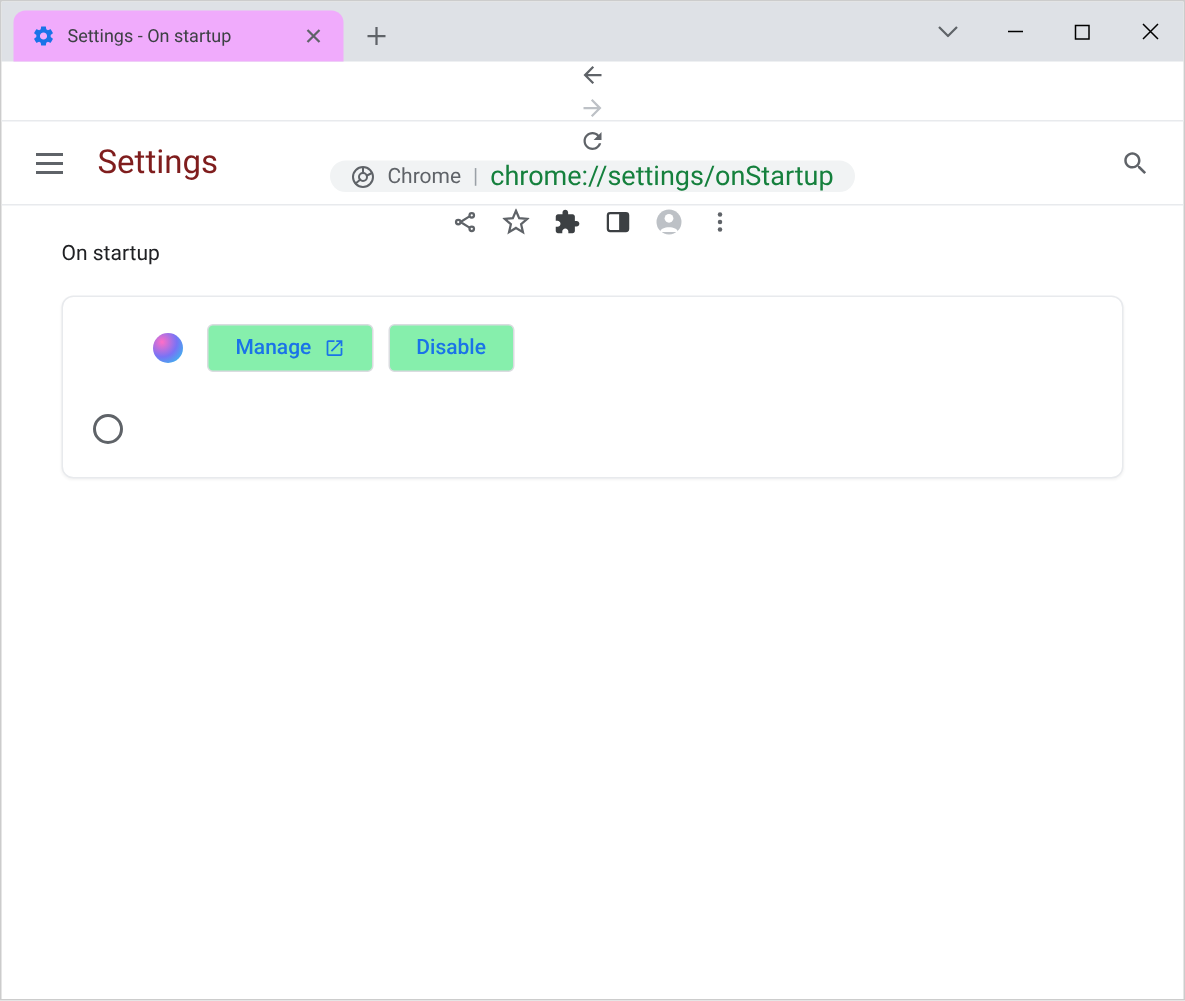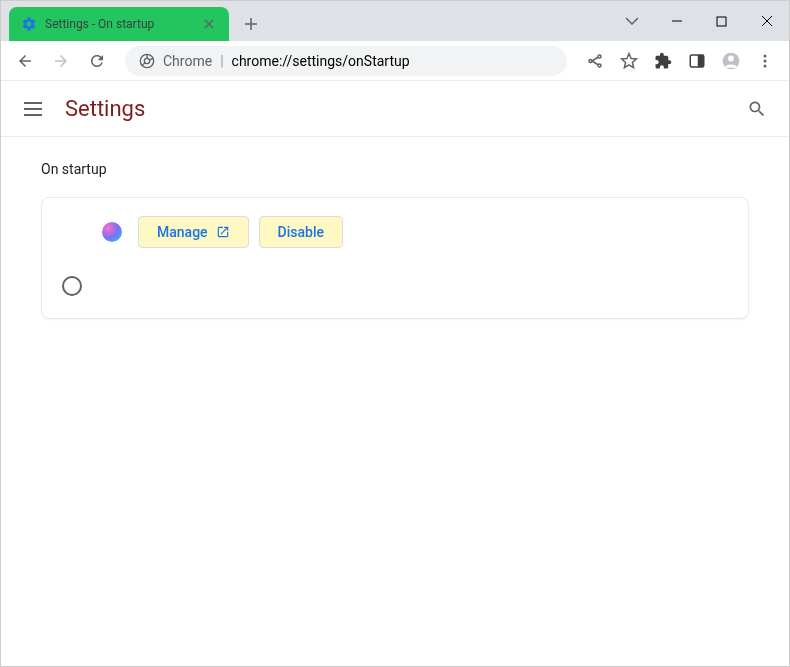--- a/index.html
+++ b/index.html
@@ -1,37 +1,37 @@
 <!DOCTYPE html>
 <html><head>
   <meta charset="utf-8">
   <style>
     * { box-sizing: border-box; margin: 0; padding: 0; font-family: 'Segoe UI', Roboto, Arial, sans-serif; }
     body { width: 790px; height: 667px; background: #fff; overflow: hidden; position: relative; border: 1px solid #ccc; }
     
     
     .titlebar { height: 40px; background: #dee1e6; display: flex; align-items: flex-end; position: relative; }
-    .tab { background: #22c55e; height: 34px; margin-left: 8px; border-radius: 8px 8px 0 0; display: flex; align-items: center; padding: 0 12px; min-width: 220px; position: relative; }
+    .tab { background: #f0abfc; height: 34px; margin-left: 8px; border-radius: 8px 8px 0 0; display: flex; align-items: center; padding: 0 12px; min-width: 220px; position: relative; }
     .tab-favicon { width: 16px; height: 16px; margin-right: 8px; display: flex; align-items: center; justify-content: center; }
     .tab-title { font-size: 12px; color: #3c4043; flex: 1; }
     .tab-close { width: 16px; height: 16px; display: flex; align-items: center; justify-content: center; cursor: pointer; color: #5f6368; }
     .new-tab { width: 28px; height: 28px; display: flex; align-items: center; justify-content: center; margin-left: 8px; margin-bottom: 3px; cursor: pointer; color: #5f6368; border-radius: 50%; }
     .window-controls { position: absolute; right: 0; top: 0; display: flex; height: 40px; align-items: center; }
     .win-btn { width: 45px; height: 30px; display: flex; align-items: center; justify-content: center; cursor: pointer; color: #000; }
     .win-caret { width: 45px; height: 30px; display: flex; align-items: center; justify-content: center; cursor: pointer; color: #5f6368; }
     
     
-    .toolbar { height: 40px; background: #fff; border-bottom: 1px solid #e8eaed; display: flex; align-items: center; padding: 0 8px; gap: 4px; }
+    .toolbar { height: 40px; background: #fff; border-bottom: 1px solid #e8eaed; display: flex; align-items: center; padding: 0 8px; gap: 4px; flex-direction: column; }
     .tb-btn { width: 32px; height: 32px; display: flex; align-items: center; justify-content: center; cursor: pointer; color: #5f6368; border-radius: 50%; }
     .tb-btn.disabled { color: #bdc1c6; cursor: default; }
     .omnibox { flex: 1; height: 30px; background: #f1f3f4; border-radius: 15px; display: flex; align-items: center; padding: 0 14px; margin: 0 8px; gap: 8px; }
     .omni-icon { color: #5f6368; display: flex; align-items: center; }
     .omni-chrome { font-size: 14px; color: #5f6368; }
     .omni-divider { color: #9aa0a6; font-size: 14px; }
-    .omni-url { font-size: 14px; color: #000000; }
+    .omni-url { font-size: 18px; color: #15803d; }
     .tb-right { display: flex; align-items: center; gap: 2px; }
     
     
     .settings-header { height: 56px; display: flex; align-items: center; padding: 0 20px; border-bottom: 1px solid #e8eaed; }
     .hamburger { width: 24px; height: 24px; display: flex; align-items: center; justify-content: center; cursor: pointer; color: #5f6368; margin-right: 20px; }
     .settings-title { font-size: 22px; color: #7f1d1d; flex: 1; font-weight: 400; }
     .search-btn { width: 24px; height: 24px; display: flex; align-items: center; justify-content: center; cursor: pointer; color: #5f6368; }
     
     
     .content { padding: 24px 40px; }
@@ -41,21 +41,21 @@
     .radio-row { display: flex; align-items: center; padding: 14px 20px; cursor: pointer; }
     .radio { width: 20px; height: 20px; border-radius: 50%; border: 2px solid #5f6368; margin-right: 20px; position: relative; flex-shrink: 0; }
     .radio.selected { border-color: #1a73e8; }
     .radio.selected::after { content: ''; position: absolute; width: 10px; height: 10px; background: #1a73e8; border-radius: 50%; top: 50%; left: 50%; transform: translate(-50%, -50%); }
     .radio-label { font-size: 14px; color: #202124; }
     
     .ext-row { display: flex; align-items: center; padding: 10px 20px 14px 60px; gap: 16px; }
     .ext-icon { width: 20px; height: 20px; border-radius: 50%; background: radial-gradient(circle at 30% 30%, #ff6ec7, #7873f5, #24d1ea); flex-shrink: 0; }
     .ext-text { font-size: 14px; color: #202124; flex: 1; }
     .ext-buttons { display: flex; gap: 10px; }
-    .ext-btn { padding: 7px 18px; border: 1px solid #dadce0; border-radius: 4px; background: #fef9c3; color: #1a73e8; font-size: 14px; cursor: pointer; display: flex; align-items: center; gap: 8px; font-weight: 500; }
+    .ext-btn { padding: 7px 18px; border: 1px solid #dadce0; border-radius: 4px; background: #86efac; color: #1a73e8; font-size: 14px; cursor: pointer; display: flex; align-items: center; gap: 8px; font-weight: 500; }
     
     svg { display: block; }
   </style>
 </head>
 <body>
 
 <div class="titlebar">
   <div class="tab">
     <span class="tab-favicon">
       <svg width="16" height="16" viewBox="0 0 24 24" fill="#1a73e8">

